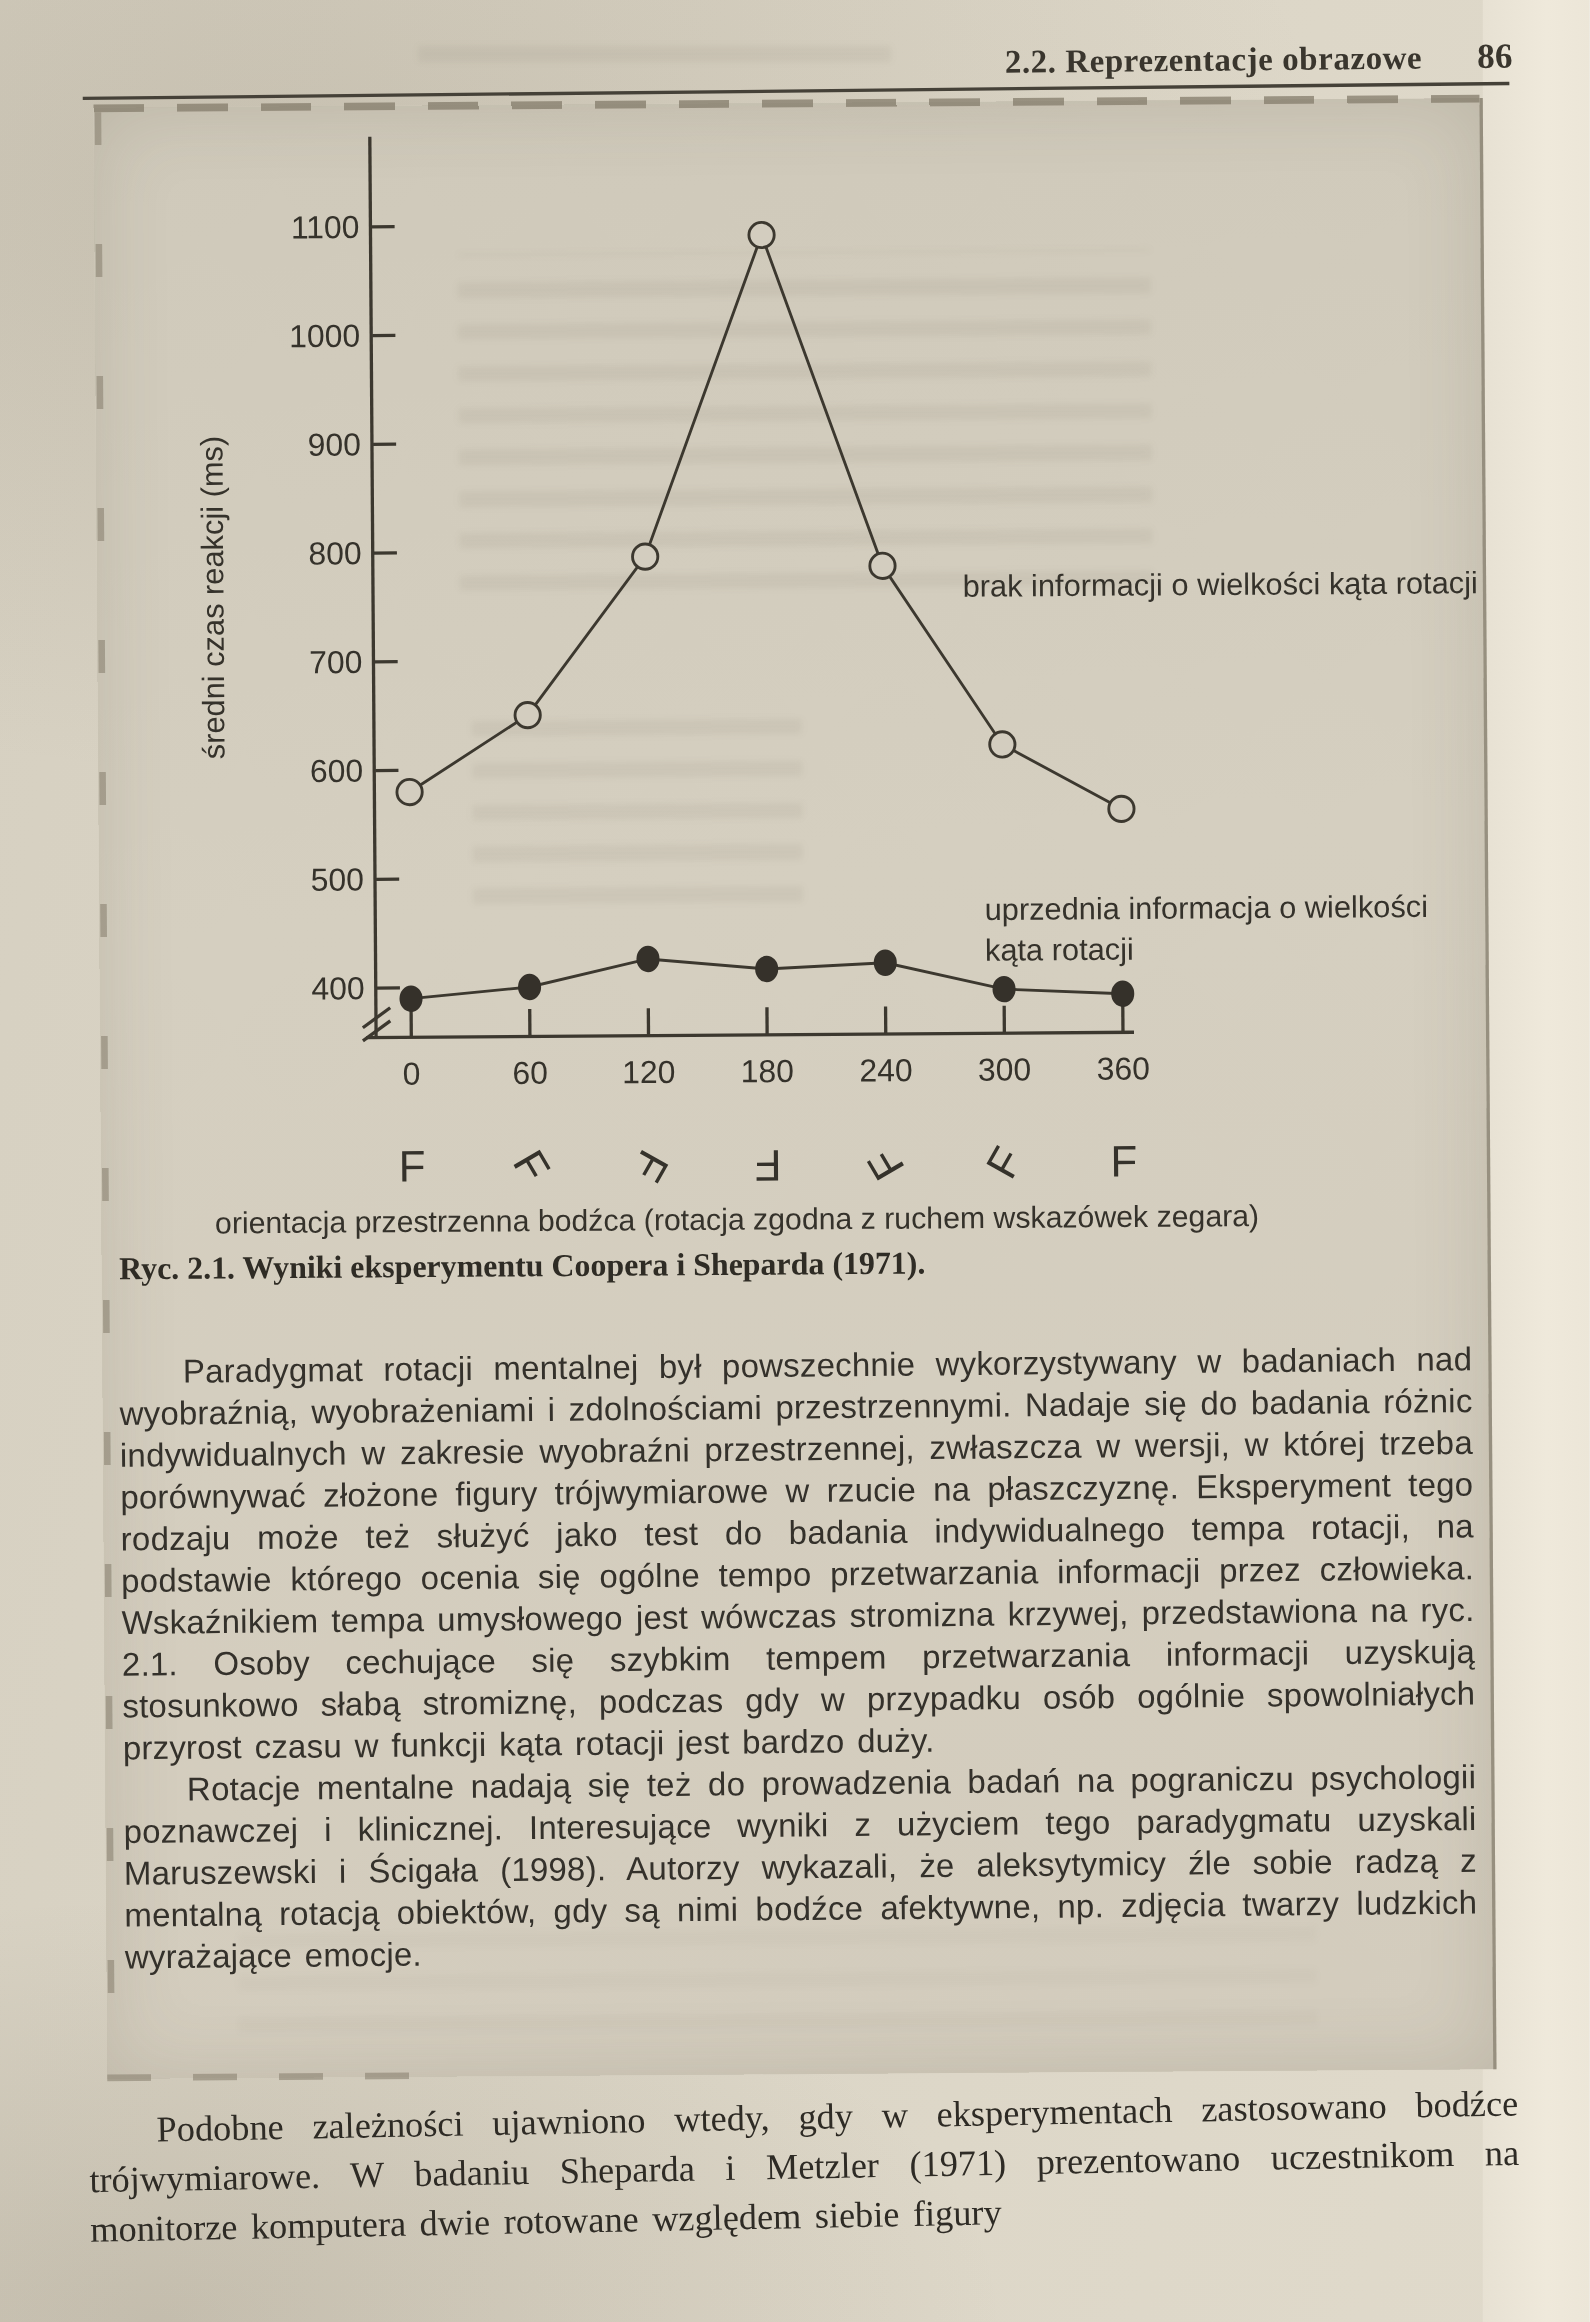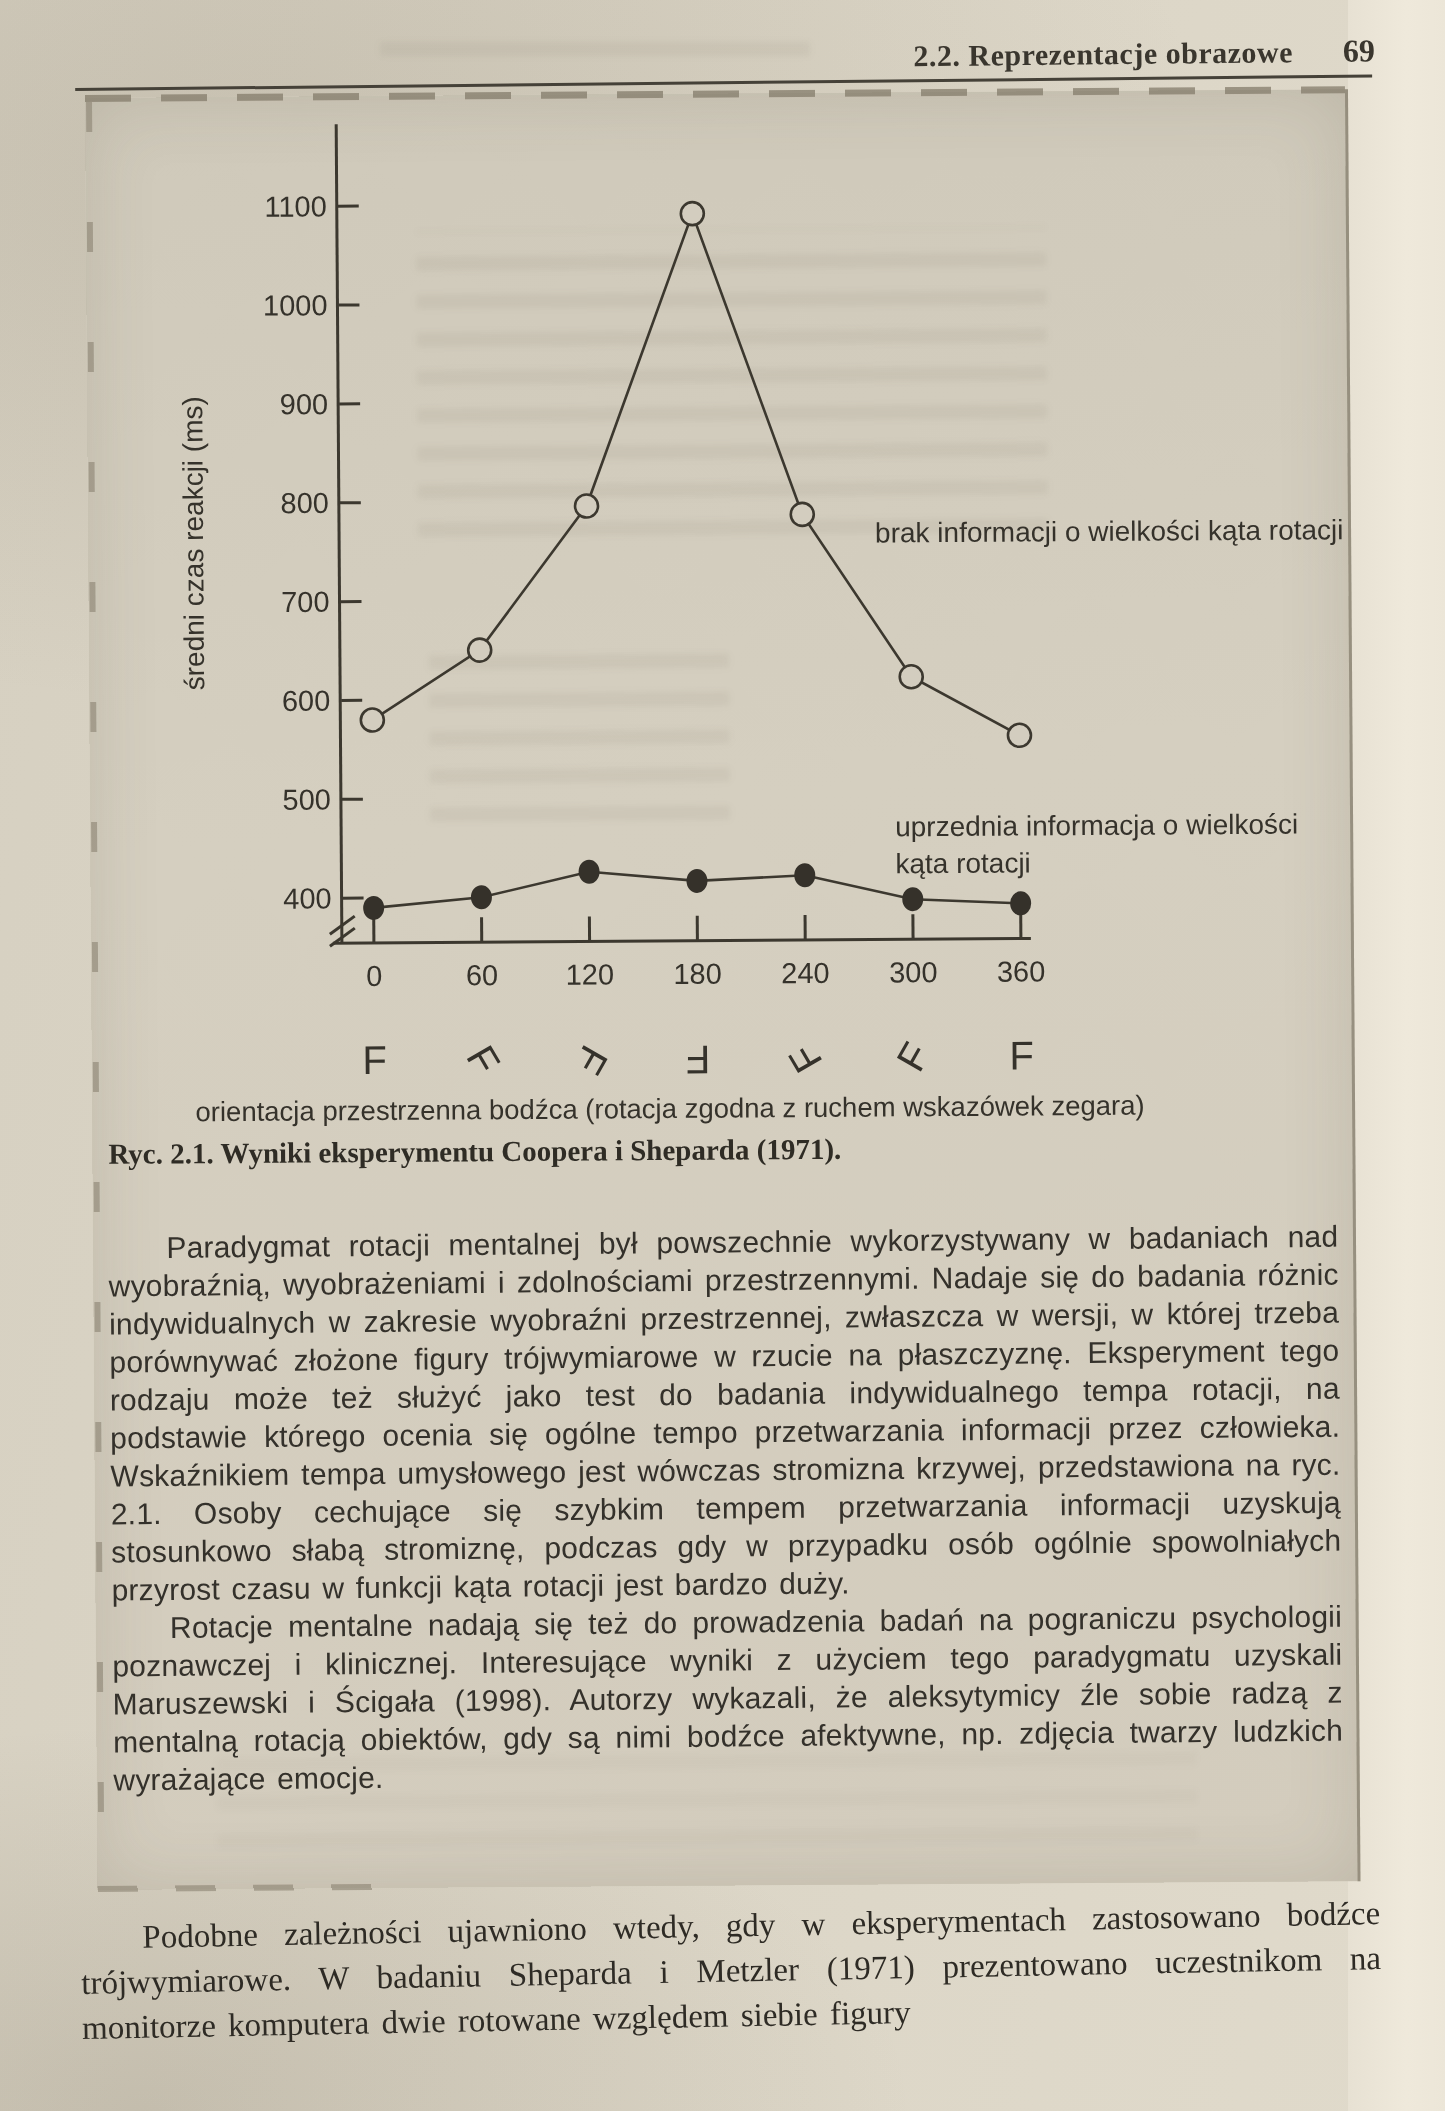--- a/index.html
+++ b/index.html
@@ -75,21 +75,21 @@
 <body>
 
 <div class="page">
 
   <div class="right-strip"></div>
 
   <div class="ghost" style="left:380px;top:34px;width:430px;height:46px;"></div>
 
   <div class="header">
     <span class="h-sec">2.2. Reprezentacje obrazowe</span>
-    <span class="h-num">69</span>
+    <span class="h-num">86</span>
     <div class="rule"></div>
   </div>
 
   <div class="panel">
     <div class="dash-top"></div>
     <div class="dash-left"></div>
     <div class="dash-bl"></div>
 
     <div class="ghost" style="left:330px;top:135px;width:630px;height:330px;"></div>
     <div class="ghost" style="left:340px;top:560px;width:300px;height:190px;"></div>

